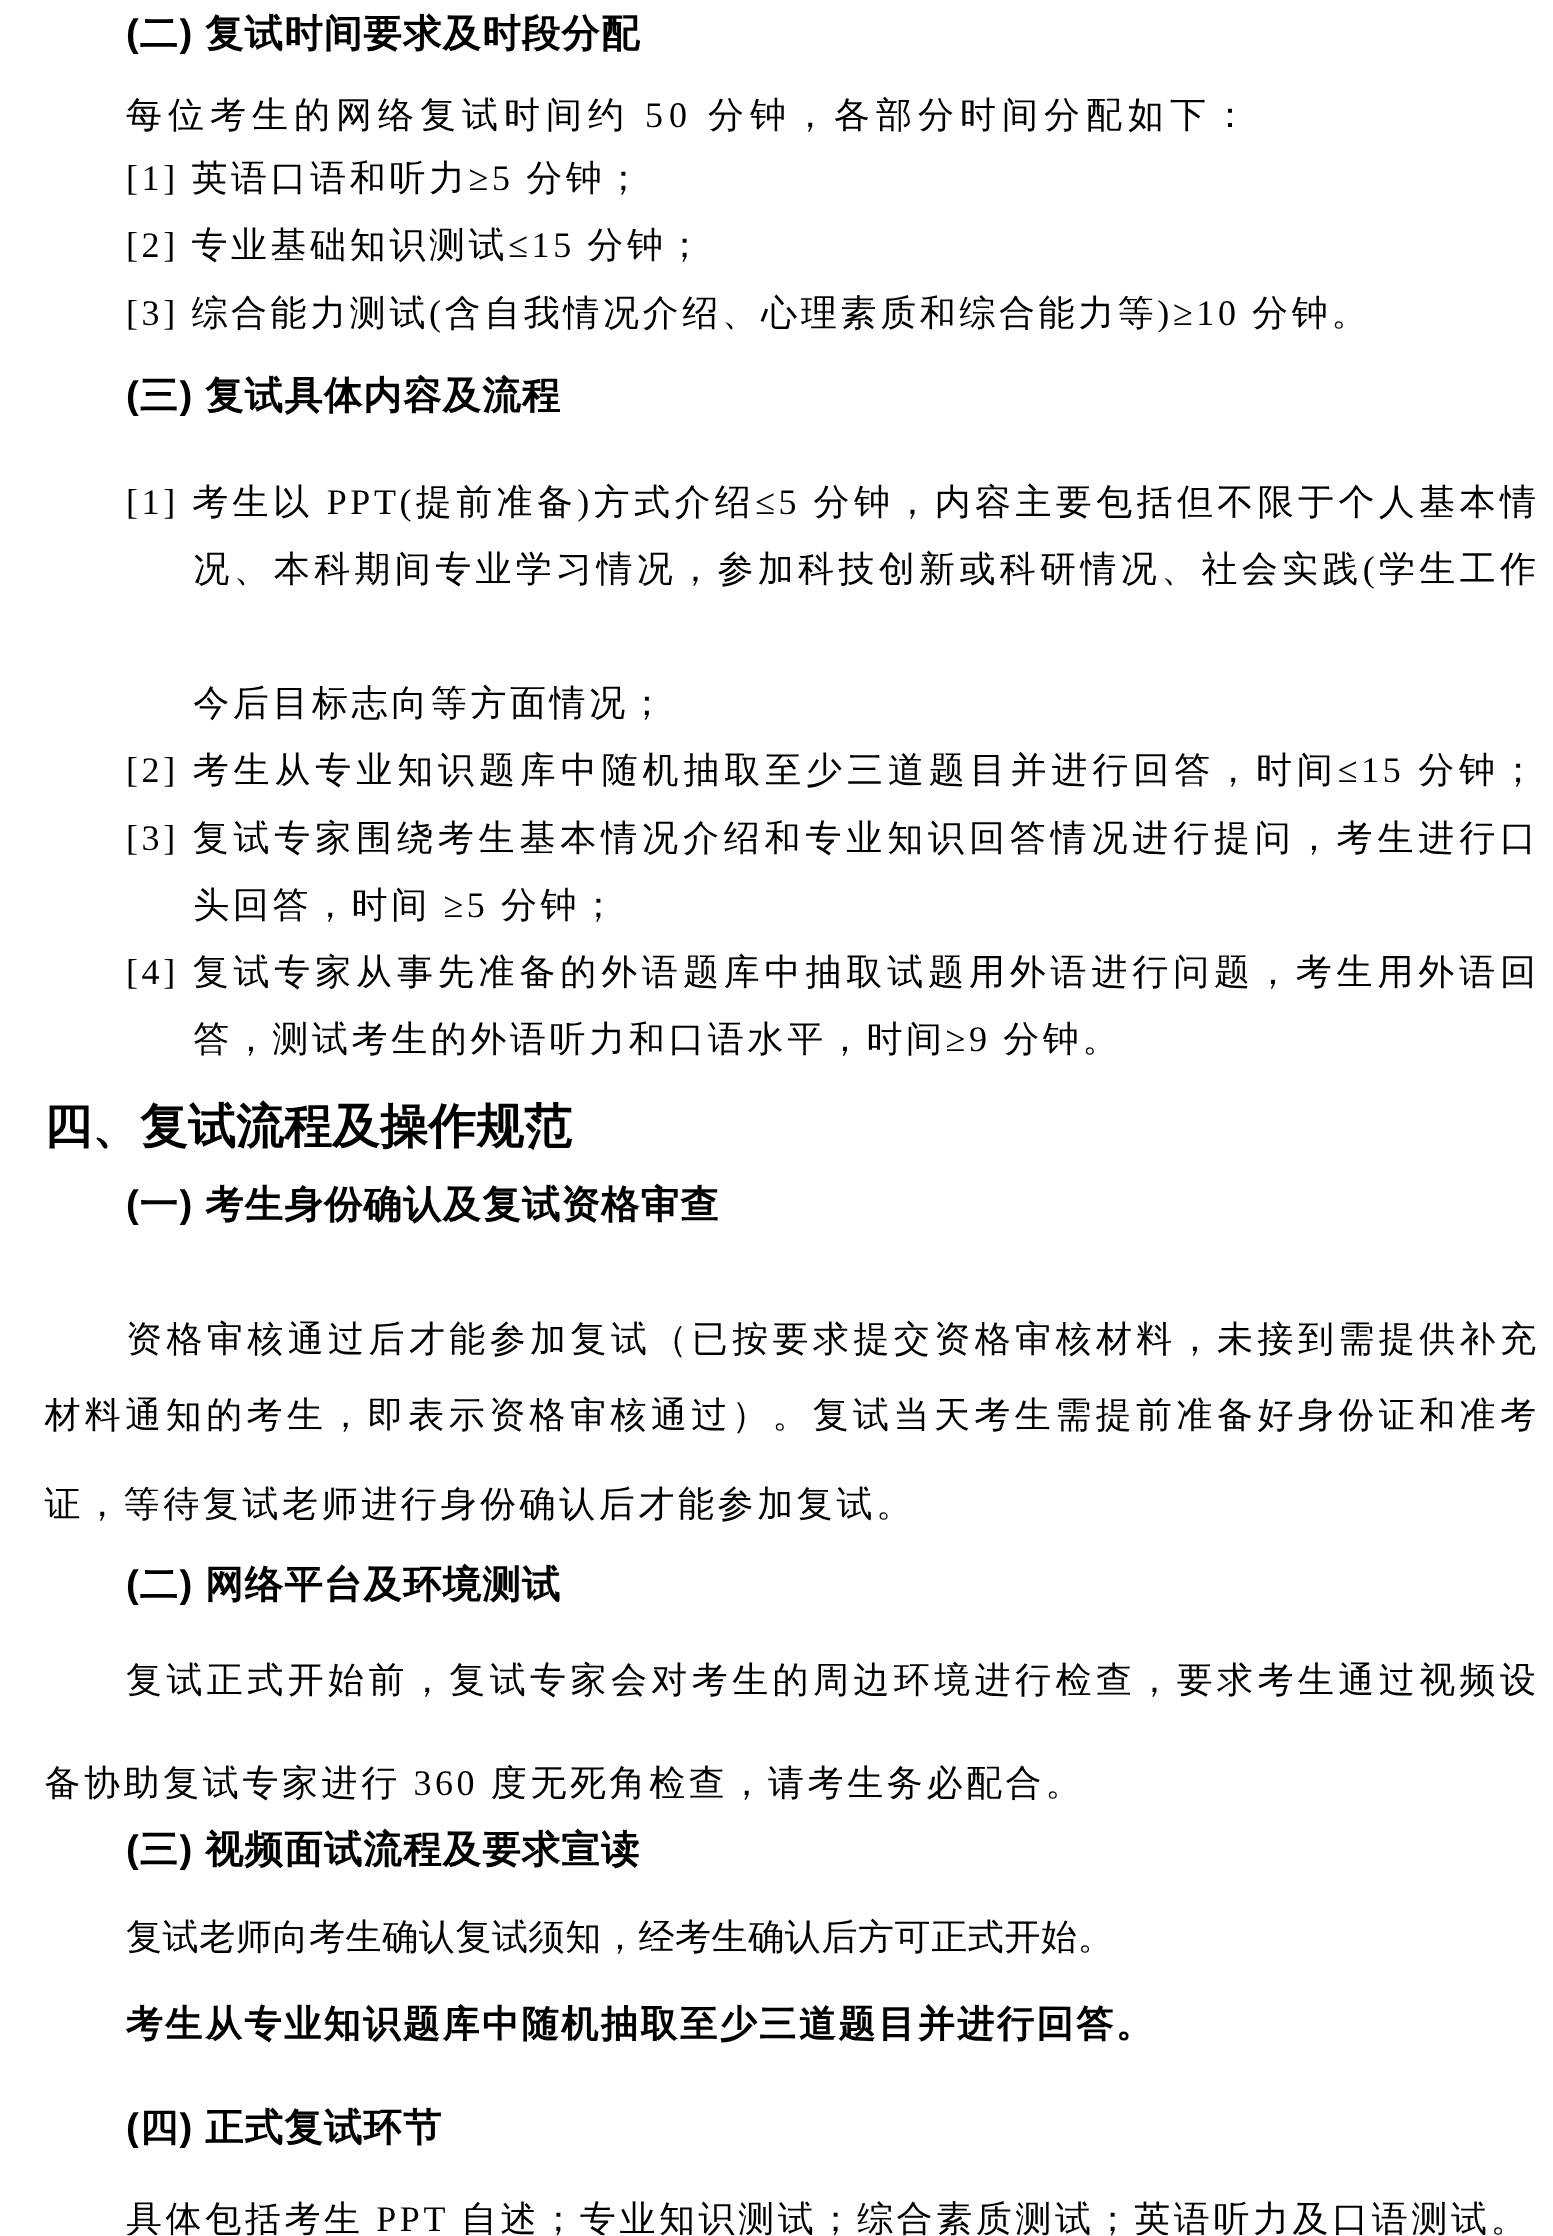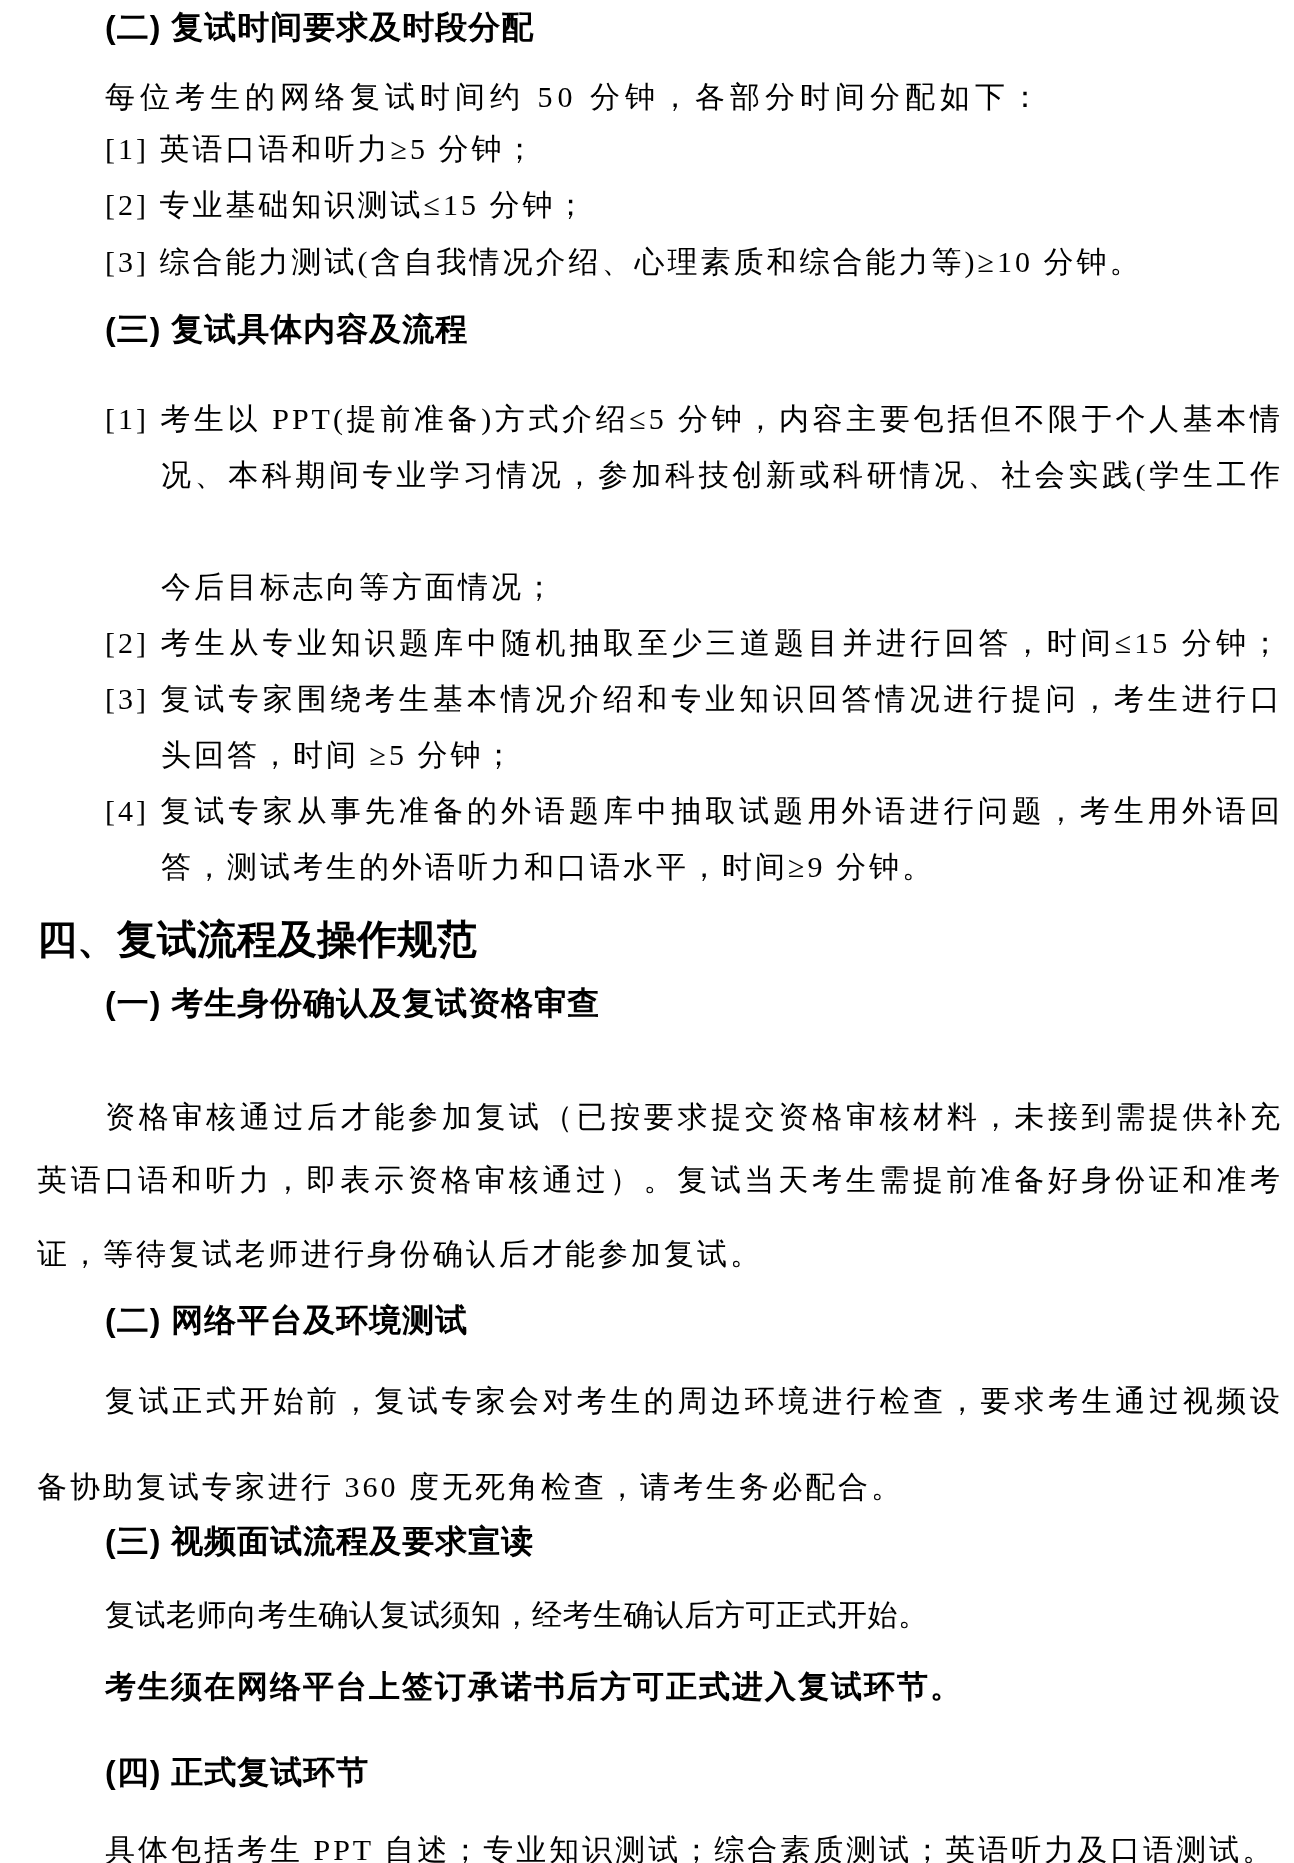--- a/index.html
+++ b/index.html
@@ -65,27 +65,27 @@
   <div class="line fill" style="left:105px;top:624px;">[2] 考生从专业知识题库中随机抽取至少三道题目并进行回答，时间≤15 分钟；</div>
   <div class="line fill" style="left:105px;top:680px;">[3] 复试专家围绕考生基本情况介绍和专业知识回答情况进行提问，考生进行口</div>
   <div class="line" style="left:161px;top:736px;">头回答，时间 ≥5 分钟；</div>
   <div class="line fill" style="left:105px;top:792px;">[4] 复试专家从事先准备的外语题库中抽取试题用外语进行问题，考生用外语回</div>
   <div class="line" style="left:161px;top:848px;">答，测试考生的外语听力和口语水平，时间≥9 分钟。</div>
 
   <div class="line h1" style="left:37px;top:920px;">四、复试流程及操作规范</div>
 
   <div class="line h2" style="left:105px;top:984px;">(一) 考生身份确认及复试资格审查</div>
   <div class="line fill" style="left:105px;top:1098px;">资格审核通过后才能参加复试（已按要求提交资格审核材料，未接到需提供补充</div>
-  <div class="line fill" style="left:37px;top:1161px;">英语口语和听力，即表示资格审核通过）。复试当天考生需提前准备好身份证和准考</div>
+  <div class="line fill" style="left:37px;top:1161px;">材料通知的考生，即表示资格审核通过）。复试当天考生需提前准备好身份证和准考</div>
   <div class="line" style="left:37px;top:1235px;">证，等待复试老师进行身份确认后才能参加复试。</div>
 
   <div class="line h2" style="left:105px;top:1301px;">(二) 网络平台及环境测试</div>
   <div class="line fill" style="left:105px;top:1382px;">复试正式开始前，复试专家会对考生的周边环境进行检查，要求考生通过视频设</div>
   <div class="line" style="left:37px;top:1468px;">备协助复试专家进行 360 度无死角检查，请考生务必配合。</div>
 
   <div class="line h2" style="left:105px;top:1522px;">(三) 视频面试流程及要求宣读</div>
   <div class="line ls0" style="left:105px;top:1596px;">复试老师向考生确认复试须知，经考生确认后方可正式开始。</div>
-  <div class="line boldline" style="left:105px;top:1668px;">考生须在网络平台上签订承诺书后方可正式进入复试环节。</div>
+  <div class="line boldline" style="left:105px;top:1668px;">考生从专业知识题库中随机抽取至少三道题目并进行回答。</div>
 
   <div class="line h2" style="left:105px;top:1753px;">(四) 正式复试环节</div>
   <div class="line" style="left:105px;top:1831px;">具体包括考生 PPT 自述；专业知识测试；综合素质测试；英语听力及口语测试。</div>
 
 </div>
 
 </body></html>

